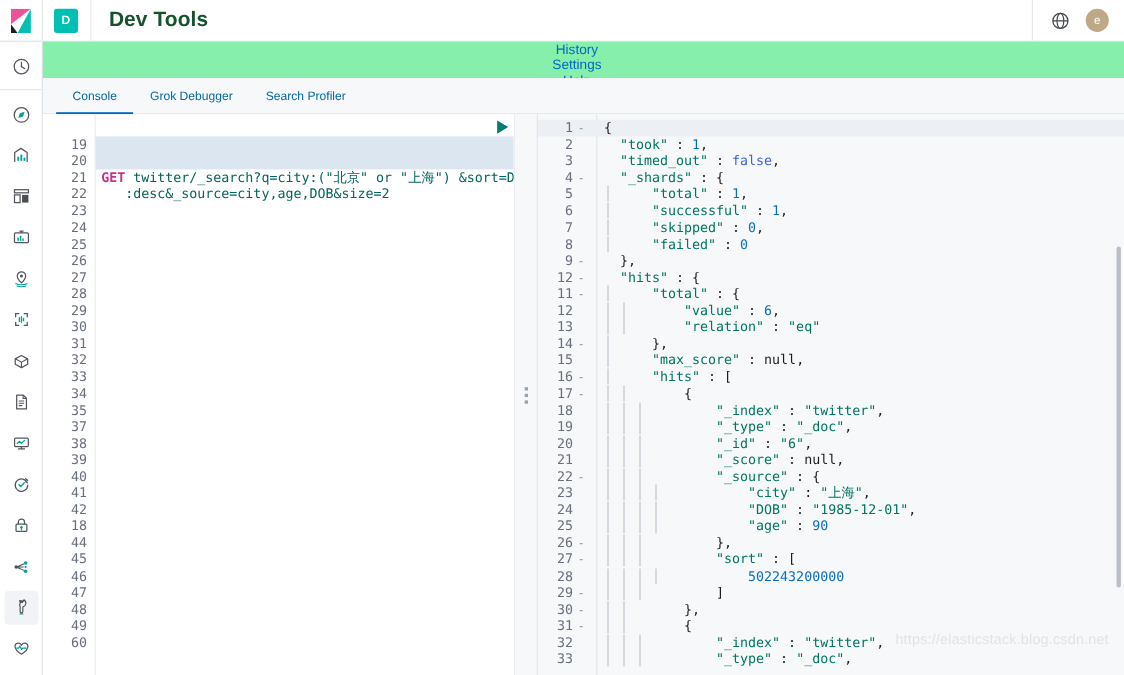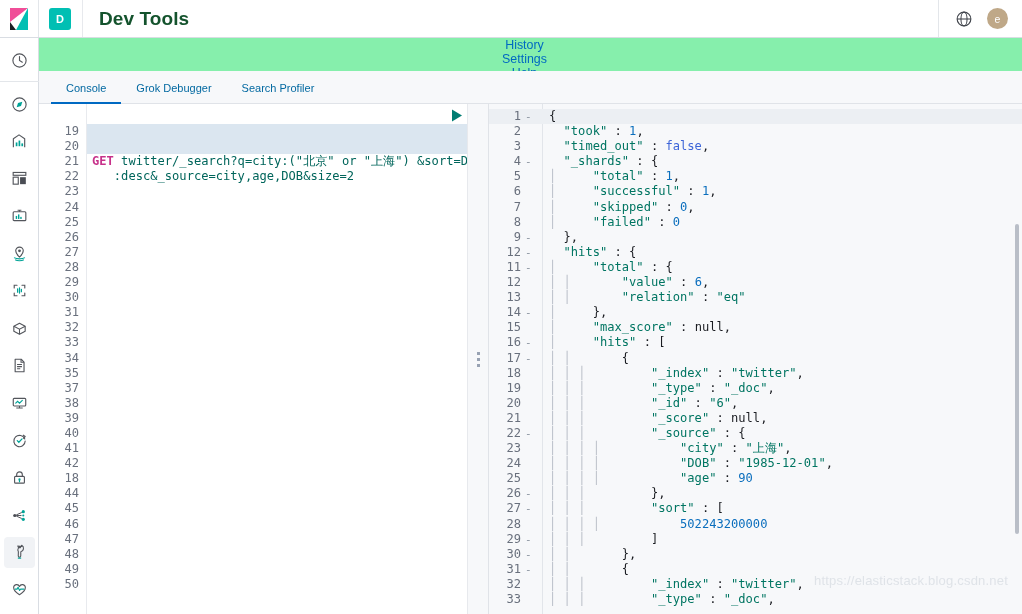--- a/index.html
+++ b/index.html
@@ -453,21 +453,21 @@
         <div class="lrow"><span class="lnum">40</span></div>
         <div class="lrow"><span class="lnum">41</span></div>
         <div class="lrow"><span class="lnum">42</span></div>
         <div class="lrow"><span class="lnum">18</span></div>
         <div class="lrow"><span class="lnum">44</span></div>
         <div class="lrow"><span class="lnum">45</span></div>
         <div class="lrow"><span class="lnum">46</span></div>
         <div class="lrow"><span class="lnum">47</span></div>
         <div class="lrow"><span class="lnum">48</span></div>
         <div class="lrow"><span class="lnum">49</span></div>
-        <div class="lrow"><span class="lnum">50</span></div>
+        <div class="lrow"><span class="lnum">60</span></div>
       </div>
     </div>
 
     <div class="splitter">
       <div class="grip">
           <i></i>
           <i></i>
           <i></i>
         </div>
     </div>

